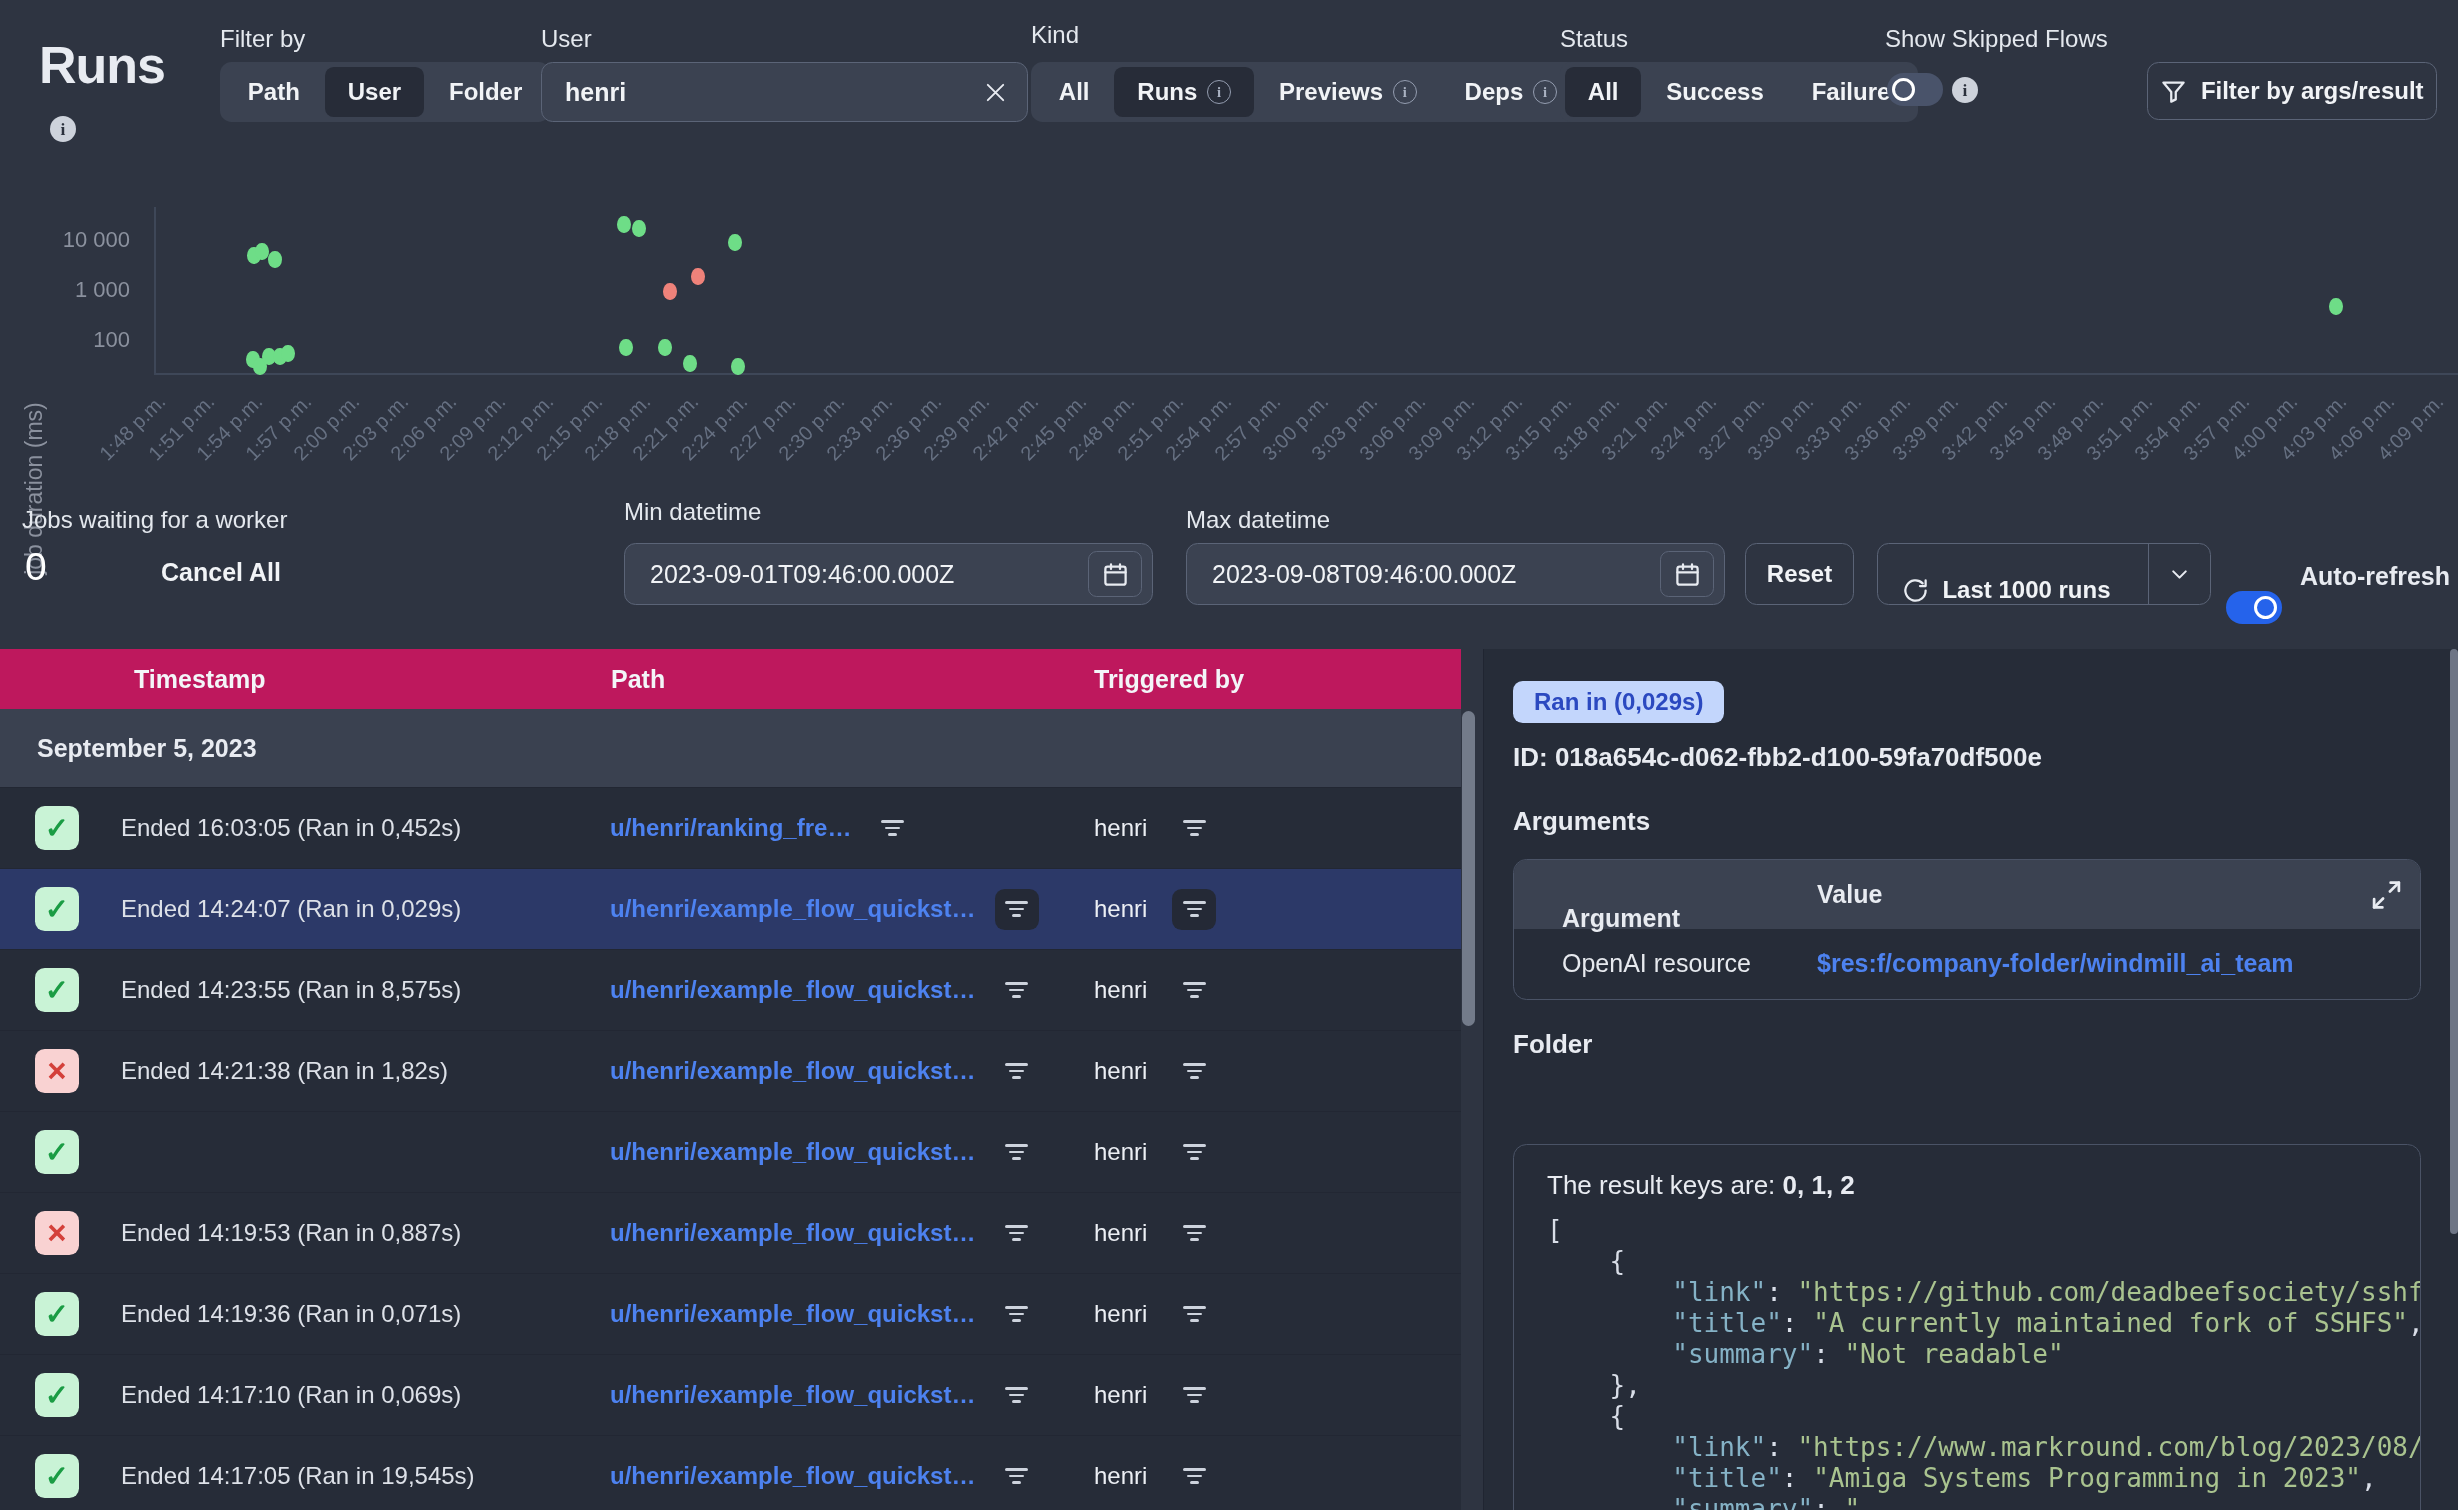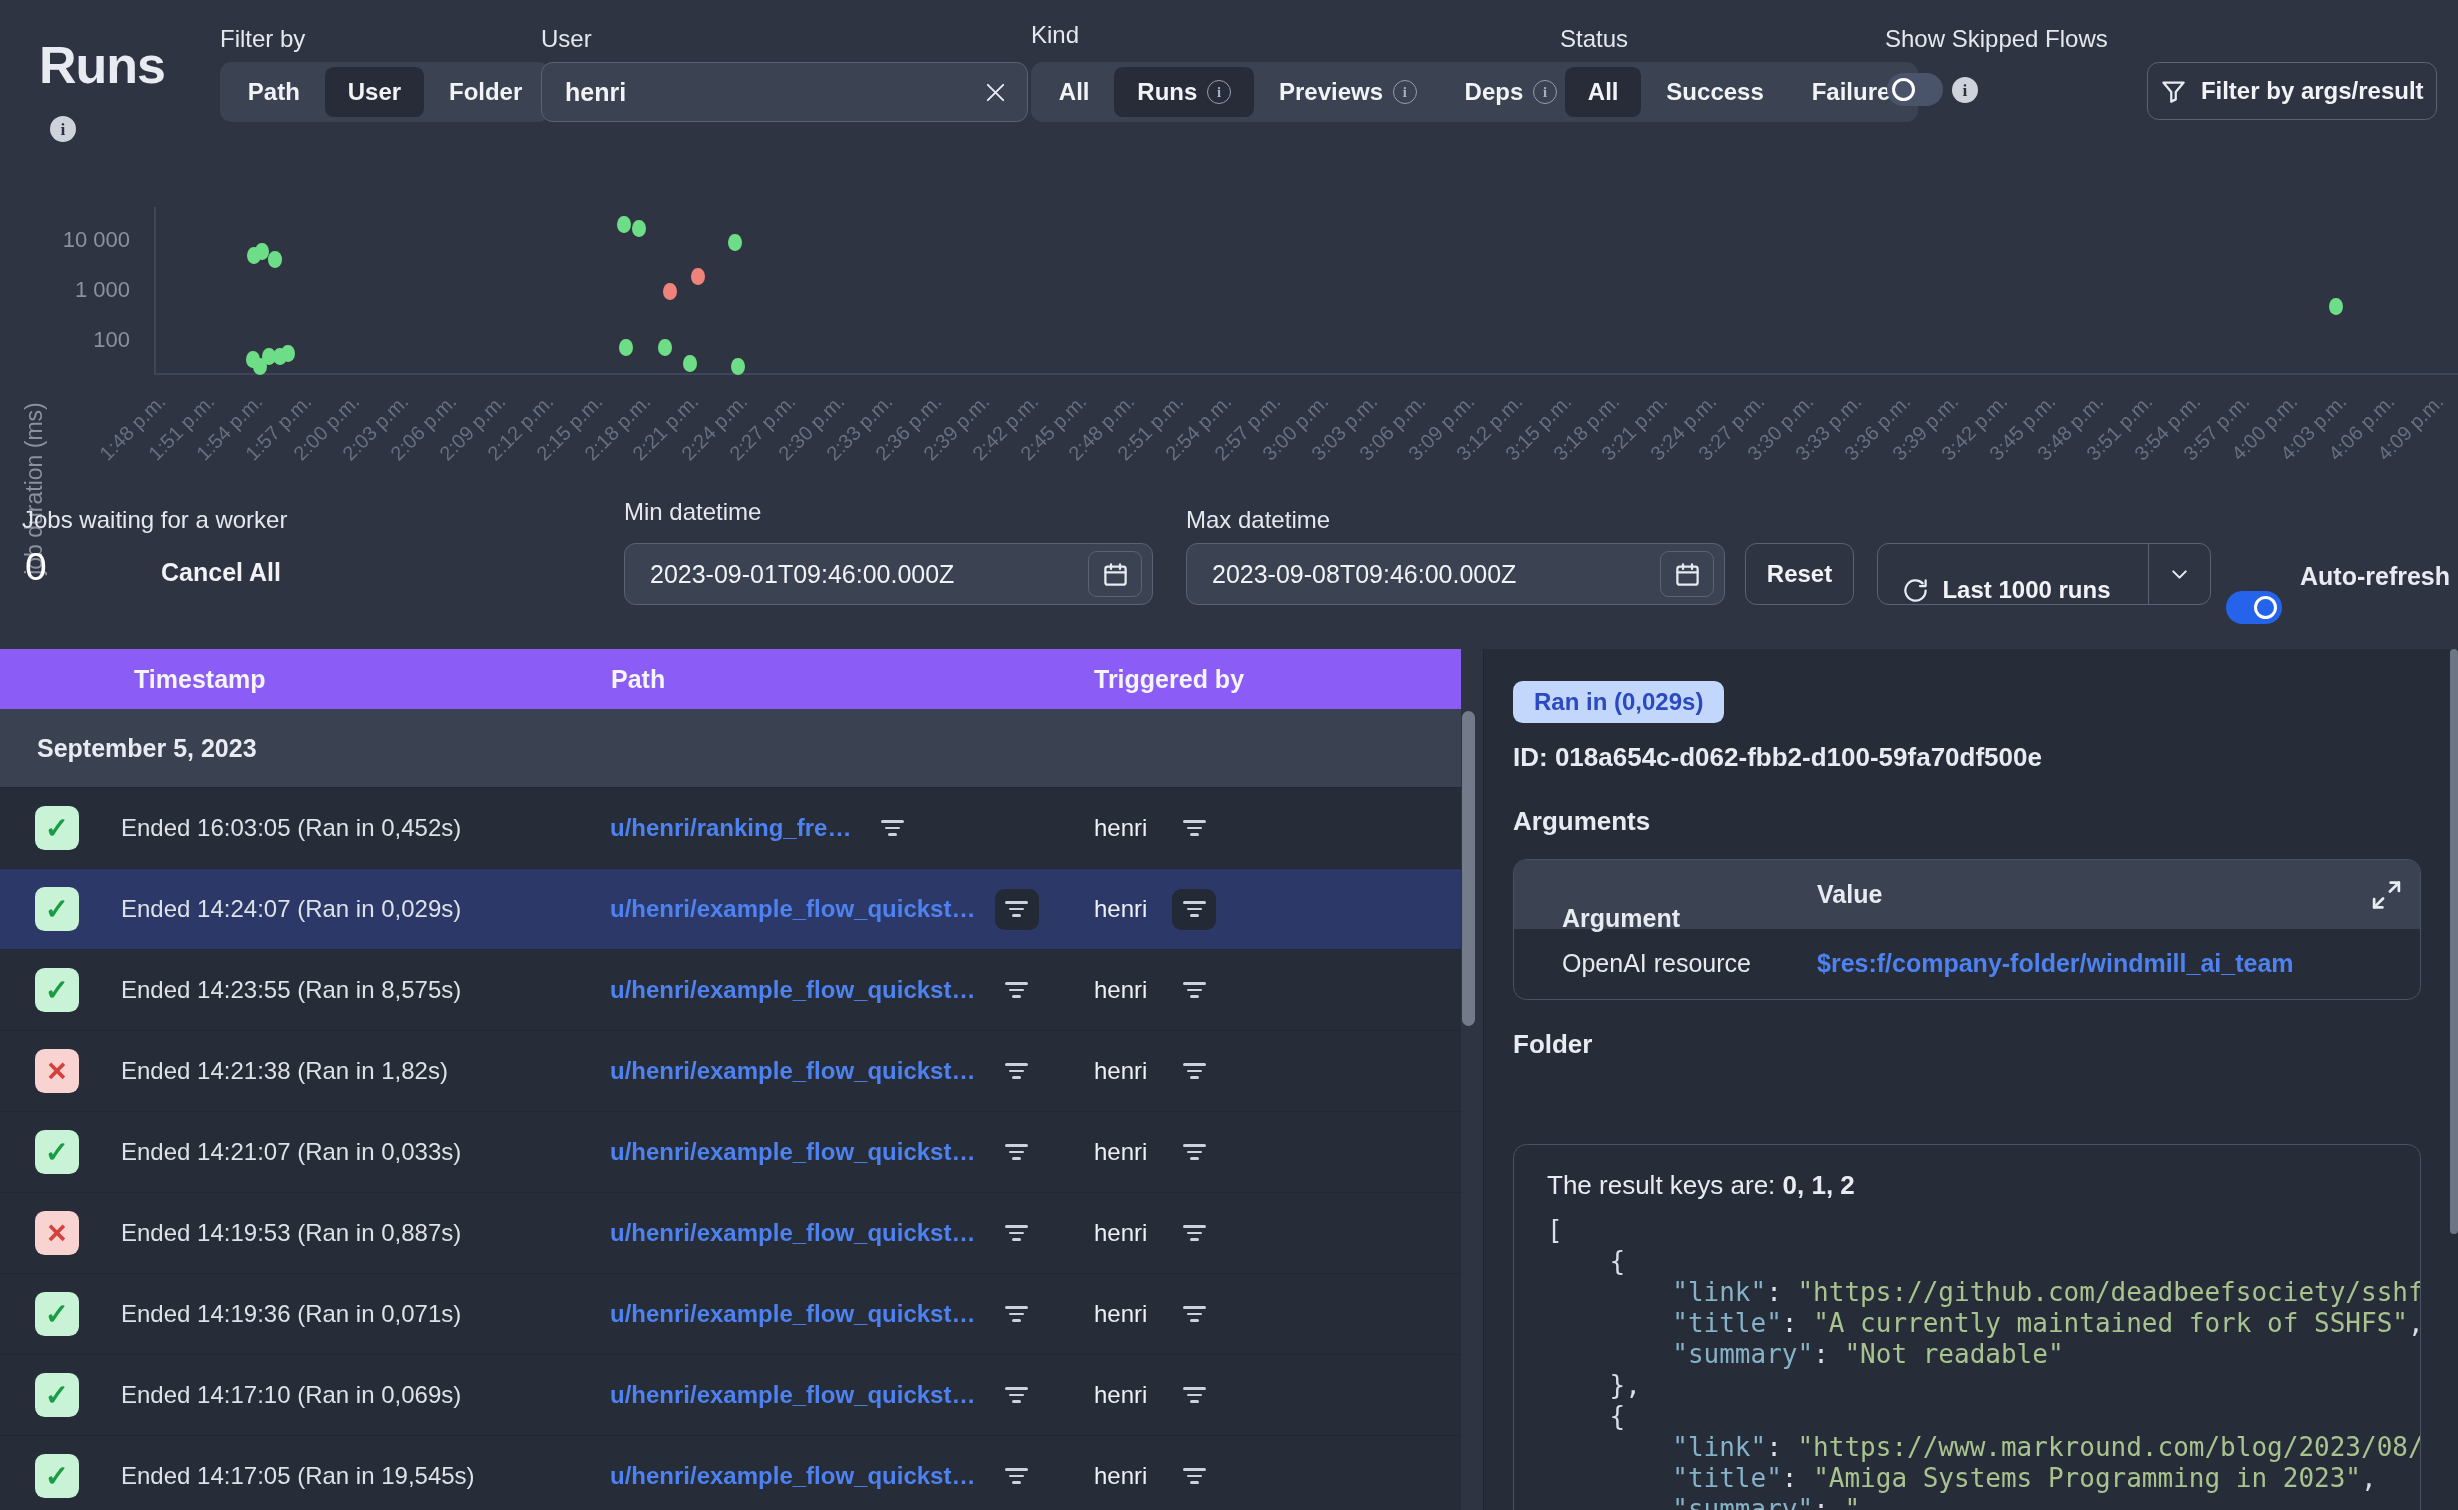--- a/index.html
+++ b/index.html
@@ -61,21 +61,21 @@
   .count-zero { left:25px; top:545px; font-size:39px; color:#ffffff; }
   .cancel-all { left:161px; top:558px; font-size:25px; font-weight:700; background:none; border:none; color:#f1f3f6; font-family:"Liberation Sans",sans-serif; }
   .dt-box { top:543px; height:62px; padding:0 9.7px 0 25px; justify-content:space-between; }
   .dt-box input { width:386px; font-size:25px; }
   .cal-btn { width:54px; height:46px; border:1.9px solid #5b6477; border-radius:8.7px; background:transparent;
              display:flex; align-items:center; justify-content:center; }
   .split-right { width:62px; height:100%; display:flex; align-items:center; justify-content:center; border-left:1.9px solid #5b6477; }
 
   
   #table { left:0; top:649px; width:1461px; height:861px; background:#262c38; overflow:hidden; }
-  .thead { height:60px; background:#8b5cf6; position:relative; }
+  .thead { height:60px; background:#be185d; position:relative; }
   .thead .th { position:absolute; top:0; line-height:60px; font-size:25px; font-weight:700; color:#f3f5f8; }
   .group-row { height:79px; background:#3a4150; border-bottom:1.9px solid #222733;
                display:flex; align-items:center; padding-left:37px; font-size:25px; font-weight:700; }
   .row { height:81px; position:relative; border-bottom:1.9px solid #222733; background:#262c38; }
   .row.sel { background:#2c3968; }
   .sicon { position:absolute; left:35px; top:50%; transform:translateY(-50%); width:44px; height:44px; border-radius:9.7px;
            display:flex; align-items:center; justify-content:center; font-size:29px; font-weight:700; }
   .sicon.ok { background:#c9f3d6; color:#1a9c44; }
   .sicon.fail { background:#f9d2d2; color:#d4403a; font-size:33px; }
   .ts { position:absolute; left:121px; top:0; height:100%; display:flex; align-items:center; font-size:24px; color:#dde1e8; }
@@ -394,21 +394,20 @@
           <span>henri</span>
           <span class="ficon">
             <i class="b1"></i>
             <i class="b2"></i>
             <i class="b3"></i>
           </span>
         </div>
       </div>
       <div class="row">
         <div class="sicon ok">✓</div>
-        <div class="ts">Ended 14:21:07 (Ran in 0,033s)</div>
         <div class="pcell">
           <a class="plink">u/henri/example_flow_quickst…</a>
           <span class="ficon">
             <i class="b1"></i>
             <i class="b2"></i>
             <i class="b3"></i>
           </span>
         </div>
         <div class="tcell">
           <span>henri</span>

